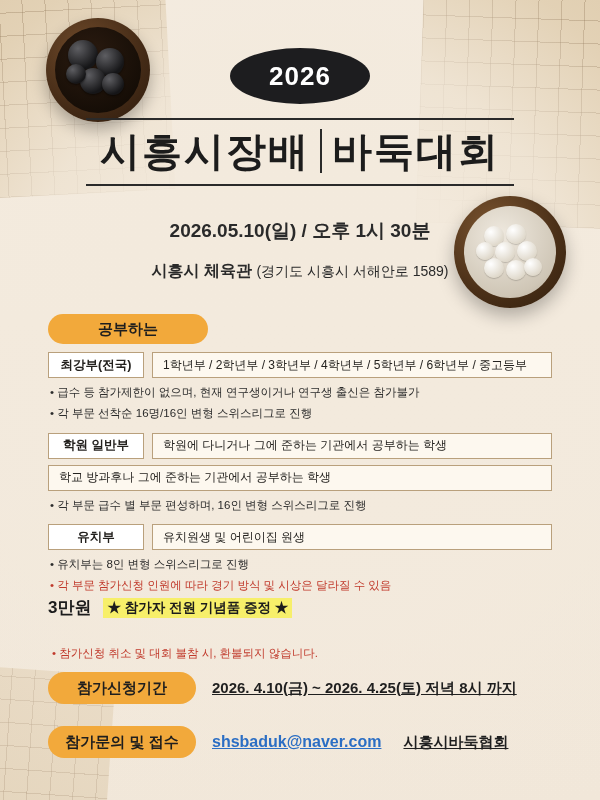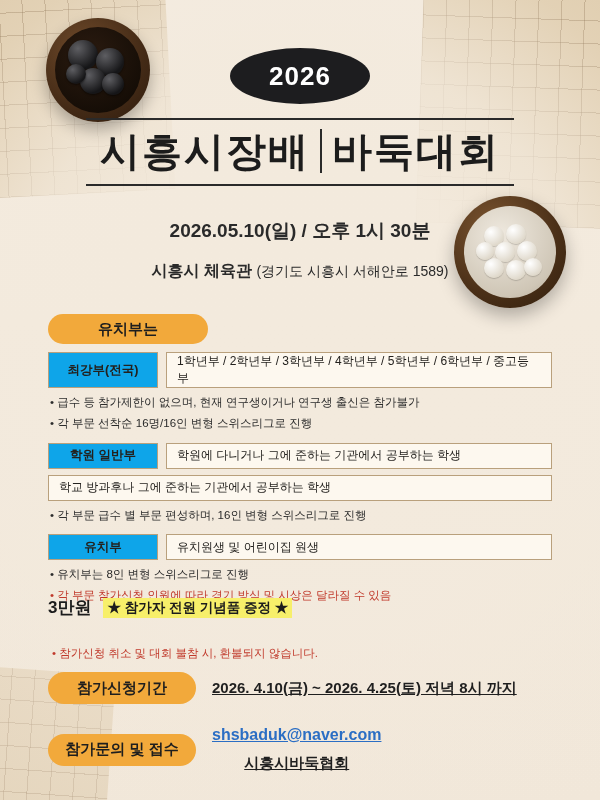--- a/index.html
+++ b/index.html
@@ -76,21 +76,21 @@
   .pill {
     background:#f2a93b; color:#1e1e1e; font-weight:bold;
     border-radius:16px; text-align:center;
     display:flex; align-items:center; justify-content:center;
   }
 
   .sec { position:absolute; left:48px; width:504px; }
 
   .row { display:flex; align-items:stretch; gap:8px; margin-bottom:6px; }
   .tagbox {
-    width:110px; min-height:26px; border:1px solid #b9a07c; background:#0ea5e9;
+    width:96px; min-height:26px; border:1px solid #b9a07c; background:#ffffff;
     display:flex; align-items:center; justify-content:center;
     font-size:12.5px; font-weight:bold; color:#23211e;
   }
   .valbox {
     flex:1; min-height:26px; border:1px solid #b9a07c; background:#fdf8ef;
     display:flex; align-items:center;
     padding:0 10px; font-size:12px; color:#23211e;
   }
   .note { font-size:11.5px; color:#2b2b2b; margin:3px 0 0 2px; line-height:1.55; }
   .note.red { color:#c0392b; }
@@ -147,21 +147,21 @@
       </div>
     </div>
   </div>
 
   <div class="datetime">2026.05.10(일) / 오후 1시 30분</div>
   <div class="venue">
     <span>시흥시 체육관</span>
     <span class="sub">(경기도 시흥시 서해안로 1589)</span>
   </div>
 
-  <div class="pill" style="position:absolute;left:48px;top:314px;width:160px;height:30px;font-size:15px;">유치부는</div>
+  <div class="pill" style="position:absolute;left:48px;top:314px;width:160px;height:30px;font-size:15px;">공부하는</div>
 
   <div class="sec" style="top:352px;">
     <div class="row">
       <div class="tagbox">최강부(전국)</div>
       <div class="valbox">1학년부 / 2학년부 / 3학년부 / 4학년부 / 5학년부 / 6학년부 / 중고등부</div>
     </div>
     <div class="note">• 급수 등 참가제한이 없으며, 현재 연구생이거나 연구생 출신은 참가불가</div>
     <div class="note">• 각 부문 선착순 16명/16인 변형 스위스리그로 진행</div>
 
     <div style="height:10px"></div>
@@ -193,19 +193,19 @@
   </div>
   <div class="note red" style="position:absolute;left:50px;top:642px;">• 참가신청 취소 및 대회 불참 시, 환불되지 않습니다.</div>
 
   <div class="line-item" style="top:672px;">
     <div class="pill">참가신청기간</div>
     <div class="txt">2026. 4.10(금) ~ 2026. 4.25(토) 저녁 8시 까지</div>
   </div>
 
   <div class="line-item" style="top:726px;">
     <div class="pill">참가문의 및 접수</div>
-    <div style="display:flex;align-items:center;gap:10px;flex-direction:column;">
+    <div style="display:flex;align-items:center;gap:22px;">
       <span class="email">shsbaduk@naver.com</span>
       <span class="txt">시흥시바둑협회</span>
     </div>
   </div>
 
 </div>
 
 </body></html>

